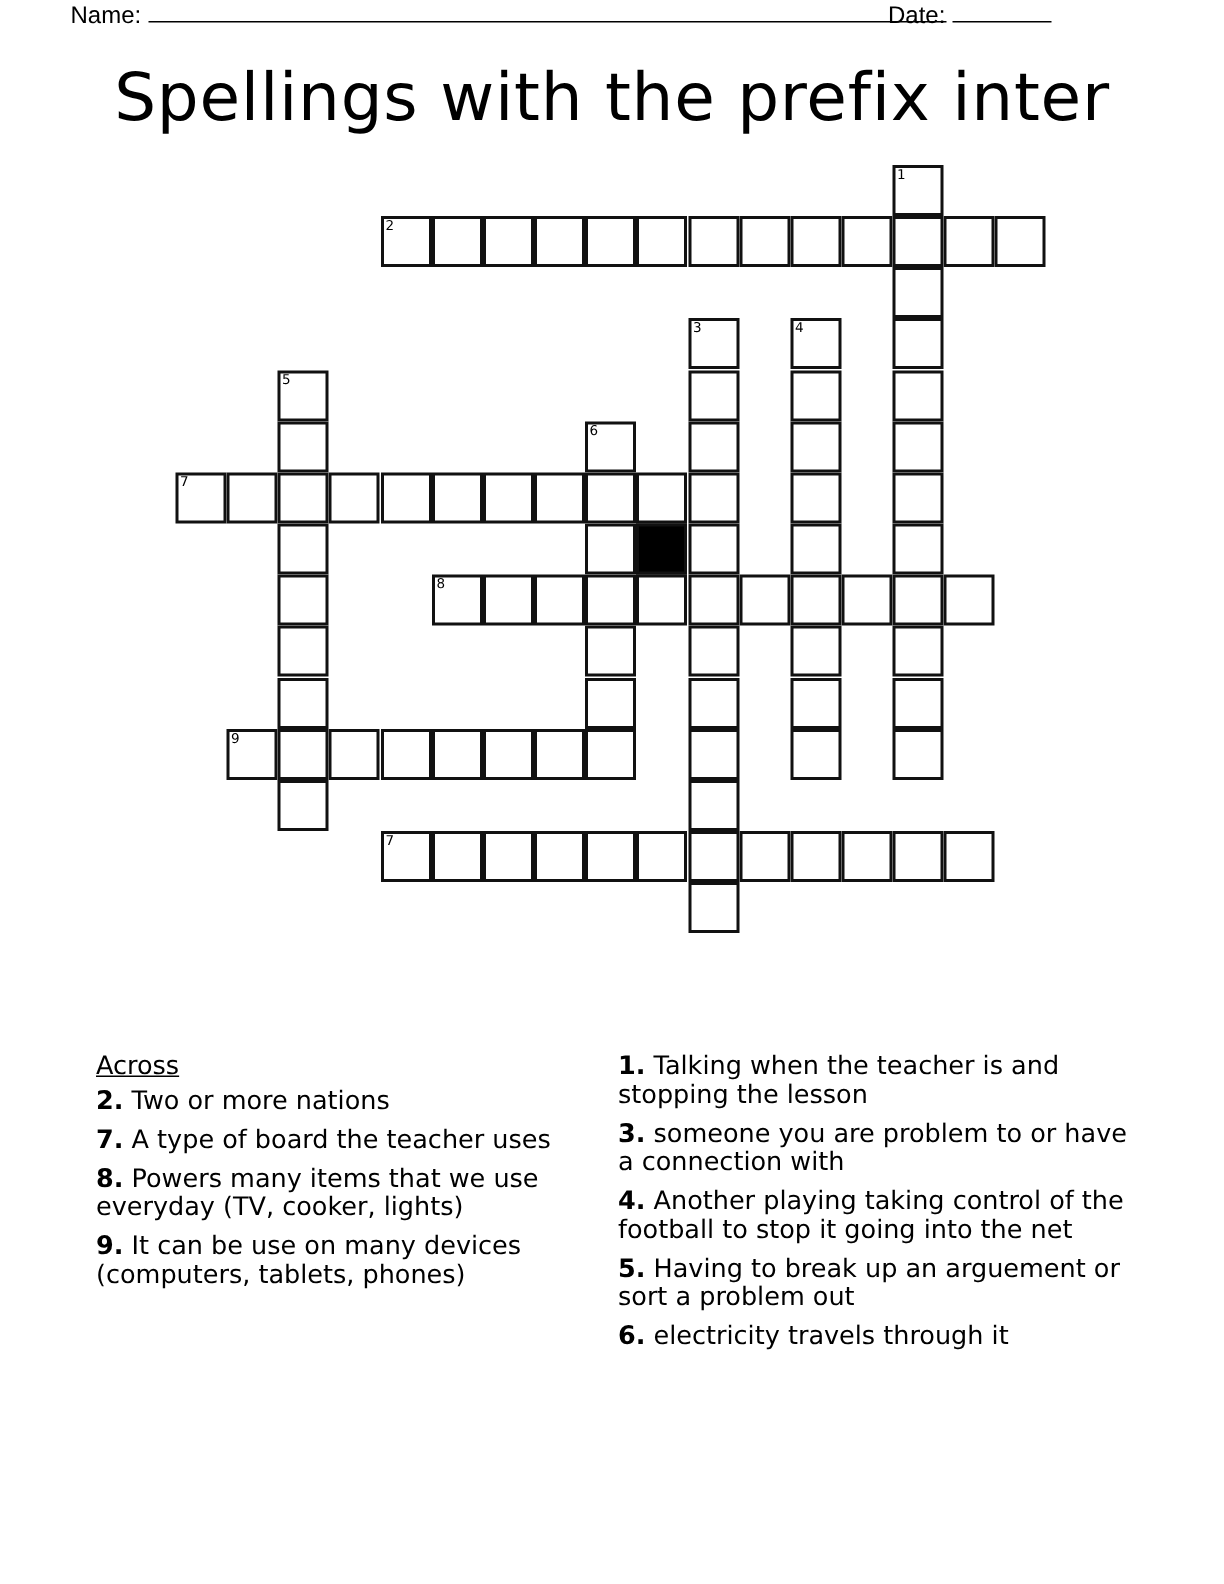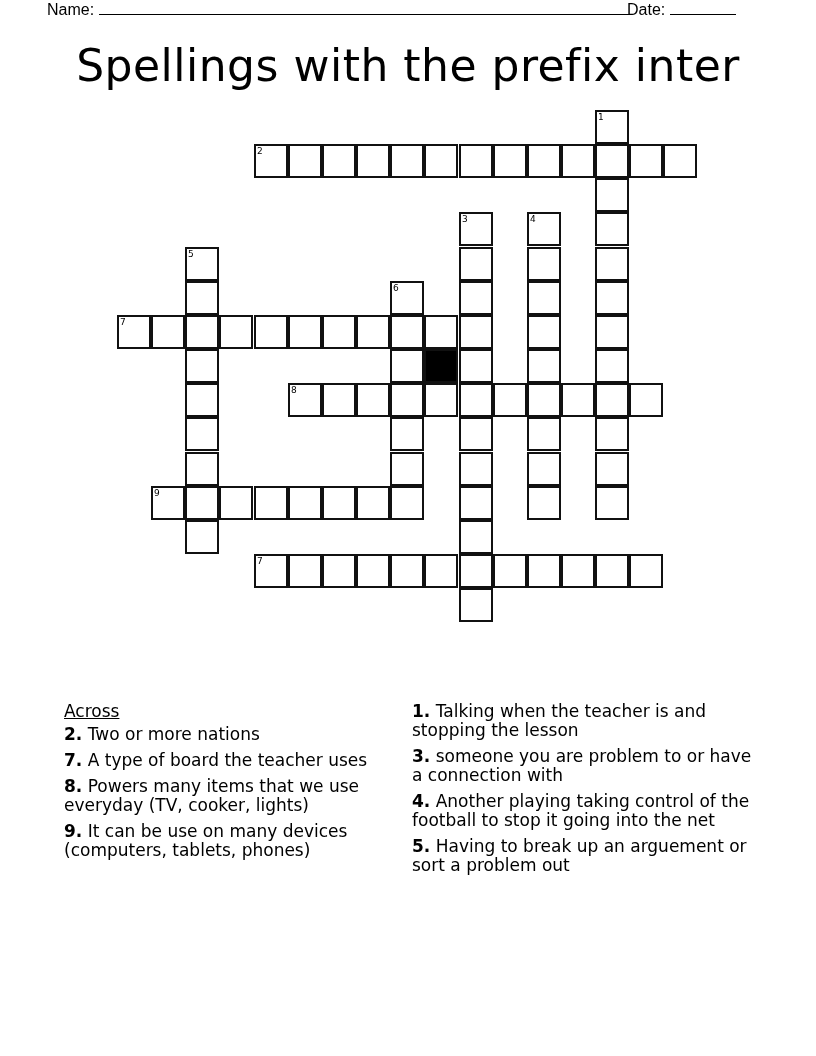--- a/index.html
+++ b/index.html
@@ -1,19 +1,19 @@
 <!DOCTYPE html>
 <html><head>
 <meta charset="utf-8">
 <style>
   html, body { margin:0; padding:0; background:#ffffff; }
   body { width:816px; height:1056px; position:relative; overflow:hidden; font-family:"Liberation Sans", sans-serif; color:#000; }
   .hdr { position:absolute; top:0; font-size:16px; line-height:18px; color:#000; }
   .hdr-name { left:47px; }
-  .hdr-date { left:627px; }
+  .hdr-date { left:592px; }
   .uline { display:inline-block; border-bottom:1px solid #000; height:14px; vertical-align:baseline; }
   .title { position:absolute; left:0; width:816px; top:38px; text-align:center; font-family:"DejaVu Sans", sans-serif; font-size:44px; line-height:56px; letter-spacing:0.5px; }
   #grid { position:absolute; left:0; top:0; width:816px; height:640px; }
   .cell { position:absolute; width:34px; height:34px; box-sizing:border-box; border:2px solid #111; background:#fff; }
   .cell.black { background:#000; }
   .cell .num { position:absolute; left:1px; top:0px; font-family:"DejaVu Sans", sans-serif; font-size:9px; line-height:10px; color:#000; }
   .clues { position:absolute; top:702px; font-family:"DejaVu Sans", sans-serif; font-size:17px; line-height:19px; }
   .clues-across { left:64px; width:330px; }
   .clues-down { left:412px; width:340px; }
   .clue-head { font-weight:normal; text-decoration:underline; margin-bottom:4px; }
@@ -157,13 +157,14 @@
   <div class="clue"><b>7.</b><span> A type of board the teacher uses</span></div>
   <div class="clue"><b>8.</b><span> Powers many items that we use everyday (TV, cooker, lights)</span></div>
   <div class="clue"><b>9.</b><span> It can be use on many devices (computers, tablets, phones)</span></div>
 </div>
 
 <div class="clues clues-down">
   <div class="clue"><b>1.</b><span> Talking when the teacher is and stopping the lesson</span></div>
   <div class="clue"><b>3.</b><span> someone you are problem to or have a connection with</span></div>
   <div class="clue"><b>4.</b><span> Another playing taking control of the football to stop it going into the net</span></div>
   <div class="clue"><b>5.</b><span> Having to break up an arguement or sort a problem out</span></div>
+  <div class="clue"><b>6.</b><span> electricity travels through it</span></div>
 </div>
 
 </body></html>

